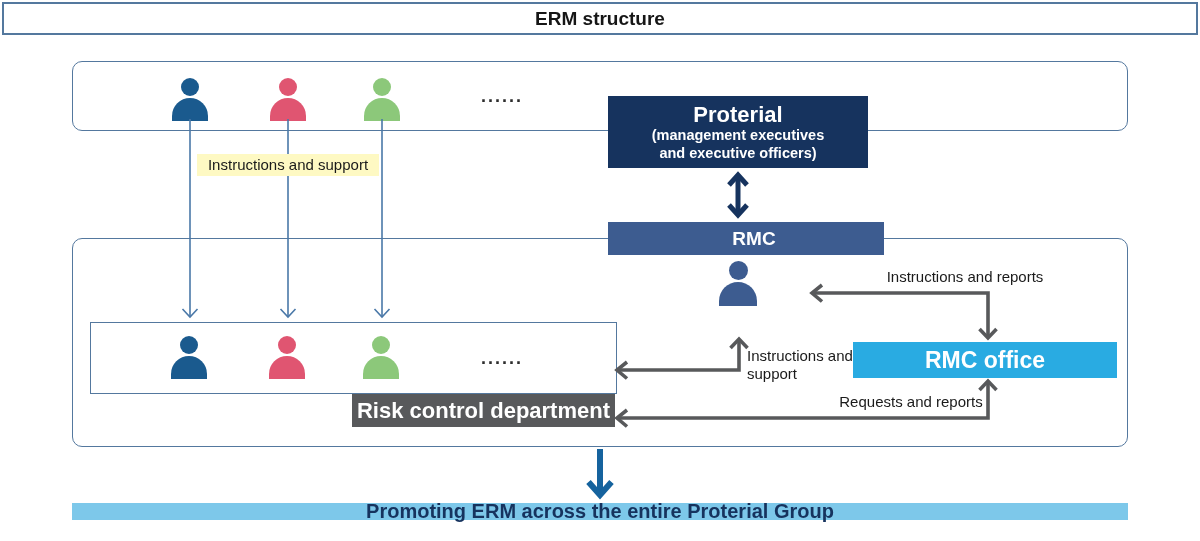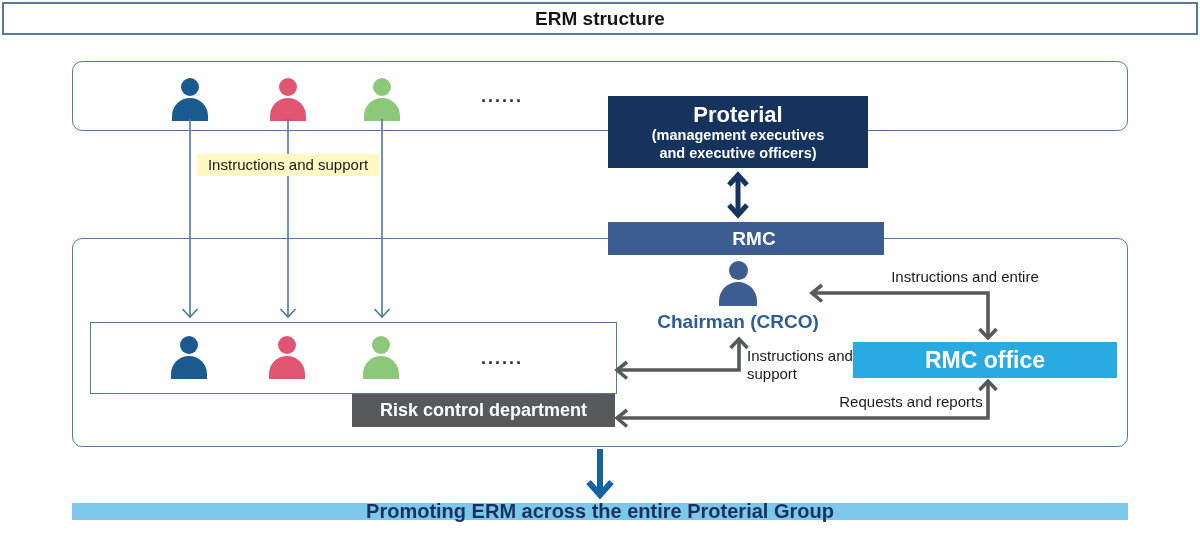--- a/index.html
+++ b/index.html
@@ -55,21 +55,21 @@
            background:var(--rmcBlue,#3d5c90);color:#fff;display:flex;align-items:center;justify-content:center;
            font-size:19px;font-weight:bold;padding-left:16px;}
 
   
   .chairman-label{position:absolute;left:648px;top:311px;width:180px;text-align:center;
                   font-size:19px;font-weight:bold;color:var(--chairmanText,#2b5c94);}
 
   
   .risk-box{position:absolute;left:352px;top:394px;width:263px;height:33px;
             background:var(--grayBox,#58595b);color:#fff;display:flex;align-items:center;justify-content:center;
-            font-size:18px;font-weight:bold;}
+            font-size:22px;font-weight:bold;}
 
   
   .office-box{position:absolute;left:853px;top:342px;width:264px;height:36px;
               background:var(--officeCyan,#29abe2);color:#fff;display:flex;align-items:center;justify-content:center;
               font-size:23px;font-weight:bold;}
 
   
   .arrow-label{position:absolute;font-size:15px;font-weight:500;color:#1a1a1a;line-height:1.2;}
   .lbl-instr-support{left:197px;top:154px;width:182px;text-align:center;background:#fef9c3;padding:2px 0;}
   .lbl-instr-reports-2line{left:747px;top:347px;width:110px;text-align:left;}
@@ -180,31 +180,30 @@
     <span class="mgmt-sub">(management executives</span>
     <span class="mgmt-sub">and executive officers)</span>
   </div>
 
   <div class="rmc-box">RMC</div>
 
   <div class="person chair">
     <div class="head"></div>
     <div class="body"></div>
   </div>
-  <div class="chairman-label">Chairman (CRCO)</div>
 
   <div class="risk-box">Risk control department</div>
 
   <div class="office-box">RMC office</div>
 
   <div class="arrow-label lbl-instr-support">Instructions and support</div>
   <div class="arrow-label lbl-instr-reports-2line">
     <div>Instructions and</div>
     <div>support</div>
   </div>
-  <div class="arrow-label lbl-instr-reports-top">Instructions and entire</div>
+  <div class="arrow-label lbl-instr-reports-top">Instructions and reports</div>
   <div class="arrow-label lbl-requests-reports">Requests and reports</div>
 
   <div class="footer-bar">
     <span>Promoting ERM across the entire Proterial Group</span>
   </div>
 
 </div>
 
 </body></html>

